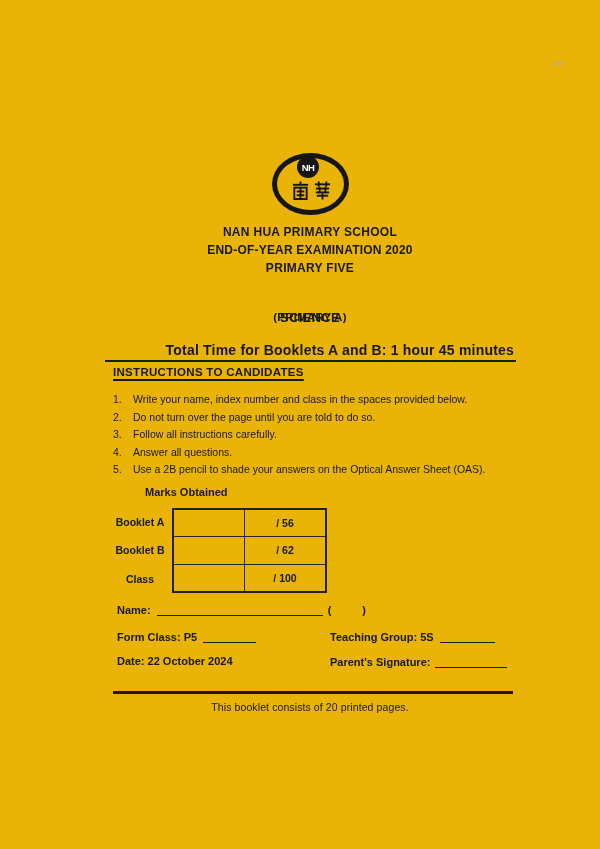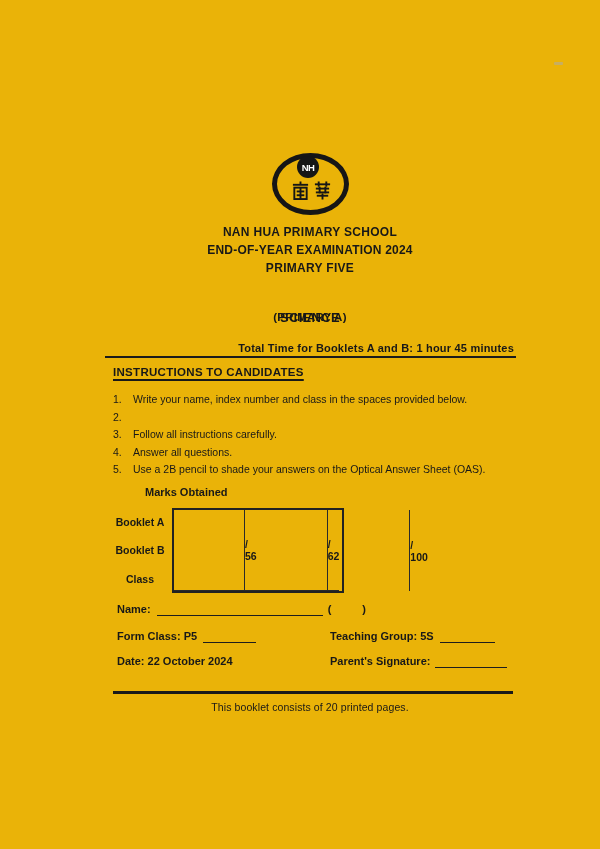--- a/index.html
+++ b/index.html
@@ -28,48 +28,48 @@
   
   .ctr { position:absolute; left:110px; width:400px; text-align:center; font-weight:bold; }
   .t-school  { top:225px; font-size:12px; letter-spacing:.3px; }
   .t-exam    { top:243px; font-size:12px; letter-spacing:.2px; }
   .t-level   { top:261px; font-size:12px; letter-spacing:.3px; }
   .t-subject { top:310px; font-size:13px; letter-spacing:.3px; }
   .t-booklet { top:311px; font-size:11.5px; letter-spacing:.2px; }
 
   
   .time-note { position:absolute; left:105px; top:342px; width:411px;
-               text-align:right; font-weight:bold; font-size:11px;
+               text-align:right; font-weight:bold; font-size:14px;
                padding-bottom:2px; padding-right:2px;
                border-bottom:2px solid #1b1b1b; letter-spacing:.2px; }
 
   
   .instr-heading { position:absolute; left:113px; top:366px; font-size:11.5px;
                    font-weight:bold; letter-spacing:.3px;
                    text-decoration:underline; text-underline-offset:3px;
                    text-decoration-thickness:1.5px; }
   .instr-list { position:absolute; left:113px; top:393px; width:404px; font-size:10.5px; }
   .instr-item { display:flex; line-height:13px; margin-bottom:4.5px; }
   .instr-num  { width:20px; flex:none; }
 
   
   .marks-heading { position:absolute; left:117px; top:486px; font-size:11px; font-weight:bold;margin-left:28px; }
   .marks-labels { position:absolute; left:110px; top:508px; width:60px; }
   .marks-label  { height:28.3px; display:flex; align-items:center; justify-content:center;
                   font-weight:bold; font-size:10.5px; }
-  .marks-table { position:absolute; left:172px; top:508px; width:172px; height:85px;
-                 border:2px solid #222; display:flex; }
+  .marks-table { position:absolute; left:172px; top:508px; width:155px; height:85px;
+                 border:2px solid #222; display:flex; flex-direction:column; }
   .marks-row { flex:1; display:flex; border-bottom:1.5px solid #2a2a2a; }
   .marks-row:last-child { border-bottom:none; }
   .score-cell { width:71px; border-right:1.5px solid #2a2a2a; }
   .max-cell { flex:1; display:flex; align-items:center; justify-content:center;
               font-weight:bold; font-size:10.5px; }
 
   
-  .field-row { position:absolute; display:flex; align-items:flex-start;
+  .field-row { position:absolute; display:flex; align-items:center;
                font-weight:bold; font-size:11px; white-space:nowrap; }
   .blank { border-bottom:1.5px solid #1d1d1d; height:13px; display:inline-block; }
   .row-name   { left:117px; top:603px; }
   .row-form   { left:117px; top:630px; }
   .row-group  { left:330px; top:630px; }
   .row-date   { left:117px; top:655px; }
   .row-parent { left:330px; top:655px; }
   .b-name   { width:166px; margin-left:6px; }
   .b-form   { width:53px;  margin-left:6px; }
   .b-group  { width:55px;  margin-left:6px; }
@@ -108,35 +108,36 @@
       <line x1="3" y1="8" x2="17" y2="8"></line>
       <line x1="3" y1="12" x2="17" y2="12"></line>
       <line x1="7" y1="6" x2="7" y2="13"></line>
       <line x1="13" y1="6" x2="13" y2="13"></line>
       <line x1="4" y1="15.5" x2="16" y2="15.5"></line>
       <line x1="10" y1="13" x2="10" y2="19.5"></line>
     </svg>
   </div>
 
   <div class="ctr t-school">NAN HUA PRIMARY SCHOOL</div>
-  <div class="ctr t-exam">END-OF-YEAR EXAMINATION 2024</div>
+  <div class="ctr t-exam">END-OF-YEAR EXAMINATION 2020</div>
   <div class="ctr t-level">PRIMARY FIVE</div>
   <div class="ctr t-subject">SCIENCE</div>
   <div class="ctr t-booklet">(PRIMARY A)</div>
 
   <div class="time-note">Total Time for Booklets A and B: 1 hour 45 minutes</div>
 
   <div class="instr-heading">INSTRUCTIONS TO CANDIDATES</div>
   <div class="instr-list">
     <div class="instr-item">
       <span class="instr-num">1.</span>
       <span>Write your name, index number and class in the spaces provided below.</span>
     </div>
     <div class="instr-item">
       <span class="instr-num">2.</span>
+      <span>Do not turn over the page until you are told to do so.</span>
     </div>
     <div class="instr-item">
       <span class="instr-num">3.</span>
       <span>Follow all instructions carefully.</span>
     </div>
     <div class="instr-item">
       <span class="instr-num">4.</span>
       <span>Answer all questions.</span>
     </div>
     <div class="instr-item">

